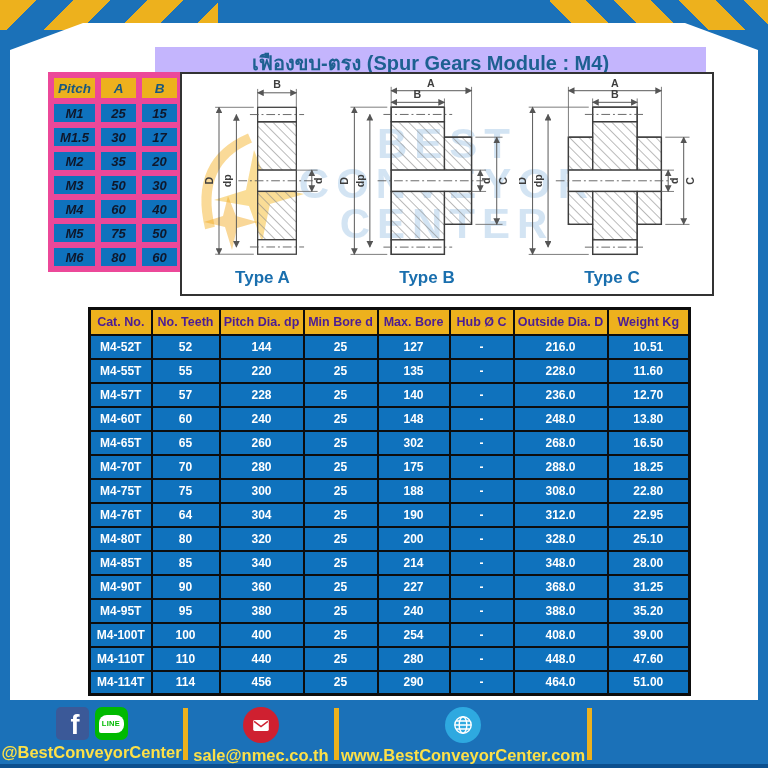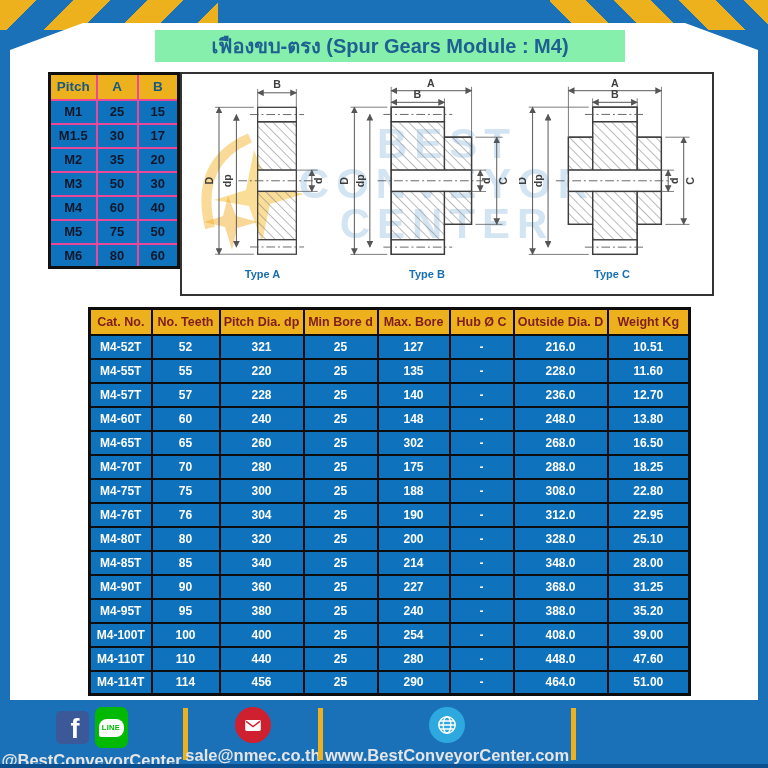--- a/index.html
+++ b/index.html
@@ -8,66 +8,66 @@
 
   .page { position:relative; width:768px; height:768px; background:#1b71b8; overflow:hidden; }
 
   .stripes { position:absolute; top:0; height:30px; width:218px; }
   .stripes.left  { left:0;  background:repeating-linear-gradient(135deg,#edb11d 0 26px,#1b71b8 26px 52px); }
   .stripes.right { right:0; background:repeating-linear-gradient(45deg,#1b71b8 0 20px,#edb11d 20px 46px); }
 
   .content { position:absolute; left:10px; top:23px; width:748px; height:677px; background:#ffffff;
              clip-path:polygon(73px 0, 675px 0, 748px 27px, 748px 677px, 0 677px, 0 27px); }
 
-  .title-banner { position:absolute; left:145px; top:7px; width:470px; height:32px; background:#86efac;
+  .title-banner { position:absolute; left:145px; top:24px; width:551px; height:32px; background:#c4b5fd;
                   color:#1d6091; font-size:20px; font-weight:bold; text-align:center; line-height:32px; }
 
   
   .pitch-table { position:absolute; left:38px; top:49px; border-collapse:collapse; border:3px solid #101010;
                  table-layout:fixed; }
-  .pitch-table th, .pitch-table td { border:2px solid #ec4899; text-align:center; font-weight:bold; }
+  .pitch-table th, .pitch-table td { border:6px solid #ec4899; text-align:center; font-weight:bold;font-style:italic; }
   .pitch-table th { background:#edb11d; color:#19587f; font-size:13.5px; height:26px; }
   .pitch-table td { background:#0f72bd; color:#0f172a; font-size:13px; height:24px; }
   .pitch-table col:nth-child(1){ width:47px; } .pitch-table col:nth-child(2){ width:41px; } .pitch-table col:nth-child(3){ width:41px; }
 
   
   .drawings-box { position:absolute; left:170px; top:49px; width:534px; height:224px; background:#fff;
                   border:2px solid #333; display:flex; justify-content:space-between; padding:4px 8px 0 8px; overflow:hidden; }
   .watermark { position:absolute; inset:0; display:flex; flex-direction:column; align-items:center; justify-content:center;
                font-weight:bold; font-size:42px; letter-spacing:7px; line-height:.95; color:rgba(125,176,220,.34);
                z-index:0; pointer-events:none; }
   .logo-mark { position:absolute; left:6px; top:26px; z-index:0; pointer-events:none; }
   .drawing { position:relative; z-index:1; display:flex; flex-direction:column; align-items:center; }
-  .type-label { margin-top:-2px; font-size:11px; font-weight:bold; color:#1a6fae; }
+  .type-label { margin-top:-2px; font-size:17px; font-weight:bold; color:#1a6fae; }
 
   .gear-svg .ext line { stroke:#6a6a6a; stroke-width:.9; }
   .gear-svg .dim line { stroke:#555; stroke-width:1; }
   .gear-svg .dimtxt text { fill:#3d3d3d; font-size:11px; font-weight:bold; font-family:"Liberation Sans",sans-serif; }
 
   
   .main-table { position:absolute; left:78px; top:284px; width:600px; border-collapse:collapse; border:3px solid #0d0d0d;
                 table-layout:fixed; }
   .main-table th, .main-table td { border:2px solid #0d0d0d; text-align:center; font-weight:bold; }
-  .main-table th { background:#edb11d; color:#7f1d1d; font-size:12.5px; height:26px; padding:0 1px; }
+  .main-table th { background:#edb11d; color:#4c1d95; font-size:12.5px; height:26px; padding:0 1px; }
   .main-table td { background:#0f72bd; color:#ffffff; font-size:12px; height:24px; }
   .mc1{width:62px}.mc2{width:68px}.mc3{width:84px}.mc4{width:74px}.mc5{width:72px}.mc6{width:64px}.mc7{width:94px}.mc8{width:82px}
 
   
   .footer { position:absolute; left:0; top:700px; width:768px; height:68px; background:#1b71b8; display:flex; }
   .footer::after { content:""; position:absolute; left:0; bottom:0; width:100%; height:4px; background:#0c4f8e; }
   .fgroup { display:flex; flex-direction:column; align-items:center; padding-top:7px; gap:3px; }
-  .g1{width:183px}.g2{width:130px}.g3{width:248px}.g4{width:203px}
+  .g1{width:183px}.g2{width:146px}.g3{width:248px}.g4{width:203px}
   .fdivider { width:5px; height:52px; background:#edb11d; align-self:center; }
   .ficons { display:flex; gap:6px; align-items:center; }
-  .ftext { color:#e5e5e5; font-weight:bold; font-size:16.5px; white-space:nowrap; }
+  .ftext { color:#fde047; font-weight:bold; font-size:16.5px; white-space:nowrap; }
 
   .fb-icon { width:33px; height:33px; background:#3b5998; border-radius:5px; display:flex; align-items:flex-end;
              justify-content:center; overflow:hidden; }
   .fb-icon span { color:#fff; font-size:27px; font-weight:bold; line-height:30px; transform:translateX(3px); }
-  .line-icon { width:33px; height:41px; background:#00b900; border-radius:7px; display:flex; align-items:center; justify-content:center; }
+  .line-icon { width:33px; height:33px; background:#00b900; border-radius:7px; display:flex; align-items:center; justify-content:center; }
   .line-bubble { width:25px; height:18px; background:#fff; border-radius:8px 8px 8px 2px; display:flex; align-items:center;
                  justify-content:center; color:#00b900; font-size:7.5px; font-weight:bold; letter-spacing:.3px; }
   .round-icon { width:36px; height:36px; border-radius:50%; display:flex; align-items:center; justify-content:center; }
   .mail-bg  { background:#cf2030; }
   .globe-bg { background:#2ea9e0; }
   .phone-bg { background:#f2c232; }
 </style>
 </head>
 <body>
 
@@ -315,21 +315,21 @@
             <th>Max. Bore</th>
             <th>Hub Ø C</th>
             <th>Outside Dia. D</th>
             <th>Weight Kg</th>
           </tr>
         </thead>
       <tbody id="main-body">
           <tr>
             <td>M4-52T</td>
             <td>52</td>
-            <td>321</td>
+            <td>144</td>
             <td>25</td>
             <td>127</td>
             <td>-</td>
             <td>216.0</td>
             <td>10.51</td>
           </tr>
           <tr>
             <td>M4-55T</td>
             <td>55</td>
             <td>220</td>
@@ -384,21 +384,21 @@
             <td>75</td>
             <td>300</td>
             <td>25</td>
             <td>188</td>
             <td>-</td>
             <td>308.0</td>
             <td>22.80</td>
           </tr>
           <tr>
             <td>M4-76T</td>
-            <td>76</td>
+            <td>64</td>
             <td>304</td>
             <td>25</td>
             <td>190</td>
             <td>-</td>
             <td>312.0</td>
             <td>22.95</td>
           </tr>
           <tr>
             <td>M4-80T</td>
             <td>80</td>

